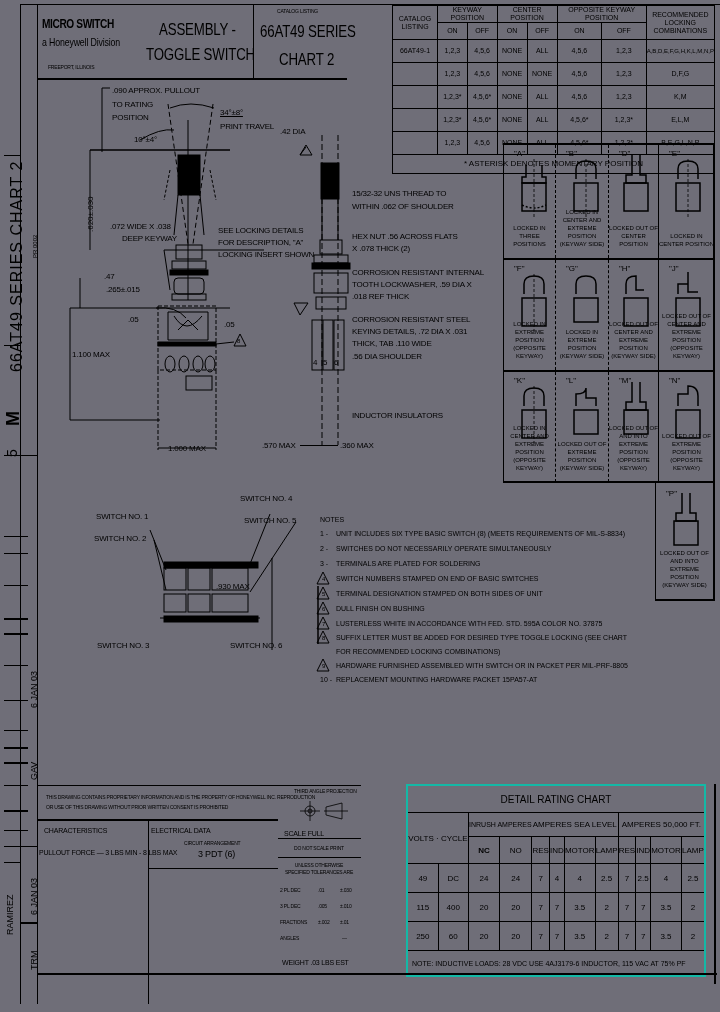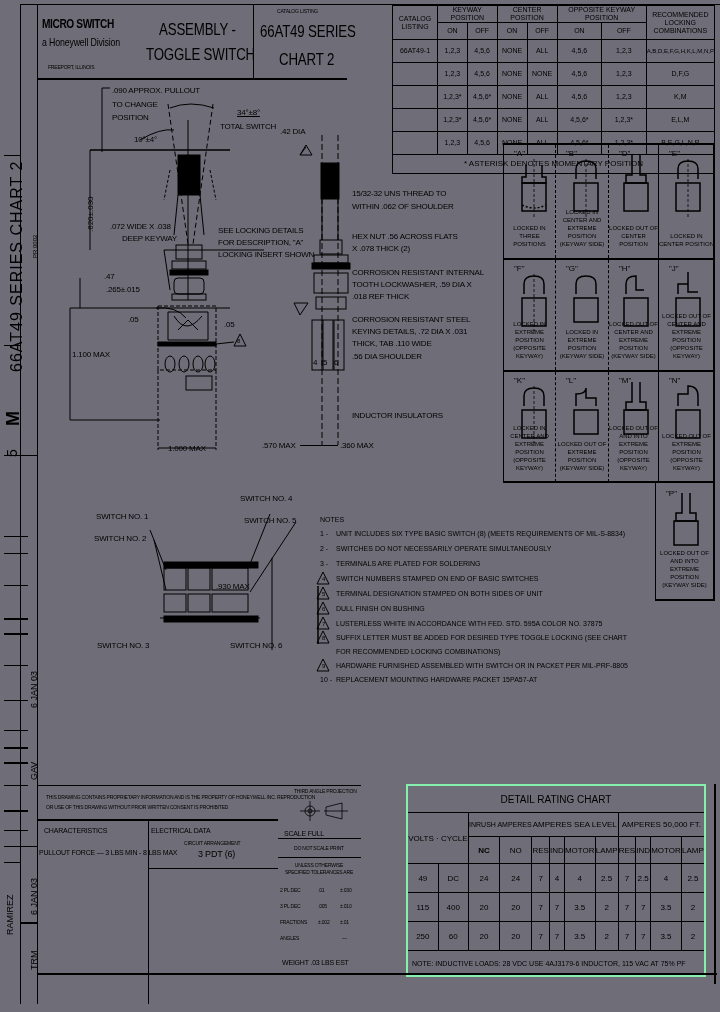--- a/index.html
+++ b/index.html
@@ -316,24 +316,24 @@
       <line x1="98" y1="368" x2="156" y2="368"></line>
       <path d="M96 228q20 -2 30 10"></path>
 
       <path d="M180 254l-6 12h12z"></path>
       <line x1="156" y1="264" x2="174" y2="262"></line>
 
       <path d="M110 210l-6 -40h100"></path>
     </g>
   </svg>
   <div class="t" style="left:112px;top:86px;">.090 APPROX. PULLOUT</div>
-  <div class="t" style="left:112px;top:100px;">TO CHANGE</div>
+  <div class="t" style="left:112px;top:100px;">TO RATING</div>
   <div class="t" style="left:112px;top:113px;">POSITION</div>
-  <div class="t" style="left:237px;top:108px;text-decoration:underline;">34°±8°</div>
-  <div class="t" style="left:220px;top:122px;">TOTAL SWITCH</div>
+  <div class="t" style="left:220px;top:108px;text-decoration:underline;">34°±8°</div>
+  <div class="t" style="left:220px;top:122px;">PRINT TRAVEL</div>
   <div class="t" style="left:134px;top:135px;">10°±4°</div>
   <div class="vert" style="left:86px;top:232px;font-size:8px;">.620±.030</div>
   <div class="t" style="left:110px;top:222px;">.072 WIDE X .038</div>
   <div class="t" style="left:110px;top:234px;padding-left:12px;">DEEP KEYWAY</div>
   <div class="t" style="left:218px;top:226px;">SEE LOCKING DETAILS</div>
   <div class="t" style="left:218px;top:238px;">FOR DESCRIPTION, "A"</div>
   <div class="t" style="left:218px;top:250px;">LOCKING INSERT SHOWN</div>
   <div class="t" style="left:104px;top:272px;">.47</div>
   <div class="t" style="left:106px;top:285px;">.265±.015</div>
   <div class="t" style="left:128px;top:315px;">.05</div>
@@ -439,21 +439,21 @@
         <path d="M7 30l-6 12h12z"></path>
       <path d="M7 45l-6 12h12z"></path>
         <path d="M7 59l-6 12h12z"></path>
         <path d="M7 87l-6 12h12z"></path>
       <line x1="2" y1="14" x2="2" y2="72" stroke-width="1.5"></line>
     </g>
   </svg>
 </div>
 
 <div class="abs" style="left:406px;top:784px;width:300px;">
-  <table class="rt" style="width:300px;border:2px solid #86efac;">
+  <table class="rt" style="width:300px;border:2px solid #14b8a6;">
     <tbody>
         <tr>
           <th colspan="12" style="height:26px;font-size:10px;">DETAIL RATING CHART</th>
         </tr>
     <tr>
       <th rowspan="2" colspan="2" style="height:50px;">
         <span>VOLTS</span> · <span>CYCLE</span>
       </th>
       <th colspan="2" style="font-size:7px;border-right:none;">INRUSH AMPERES</th>
       <th colspan="4" style="border-left:none;">AMPERES SEA LEVEL</th>

